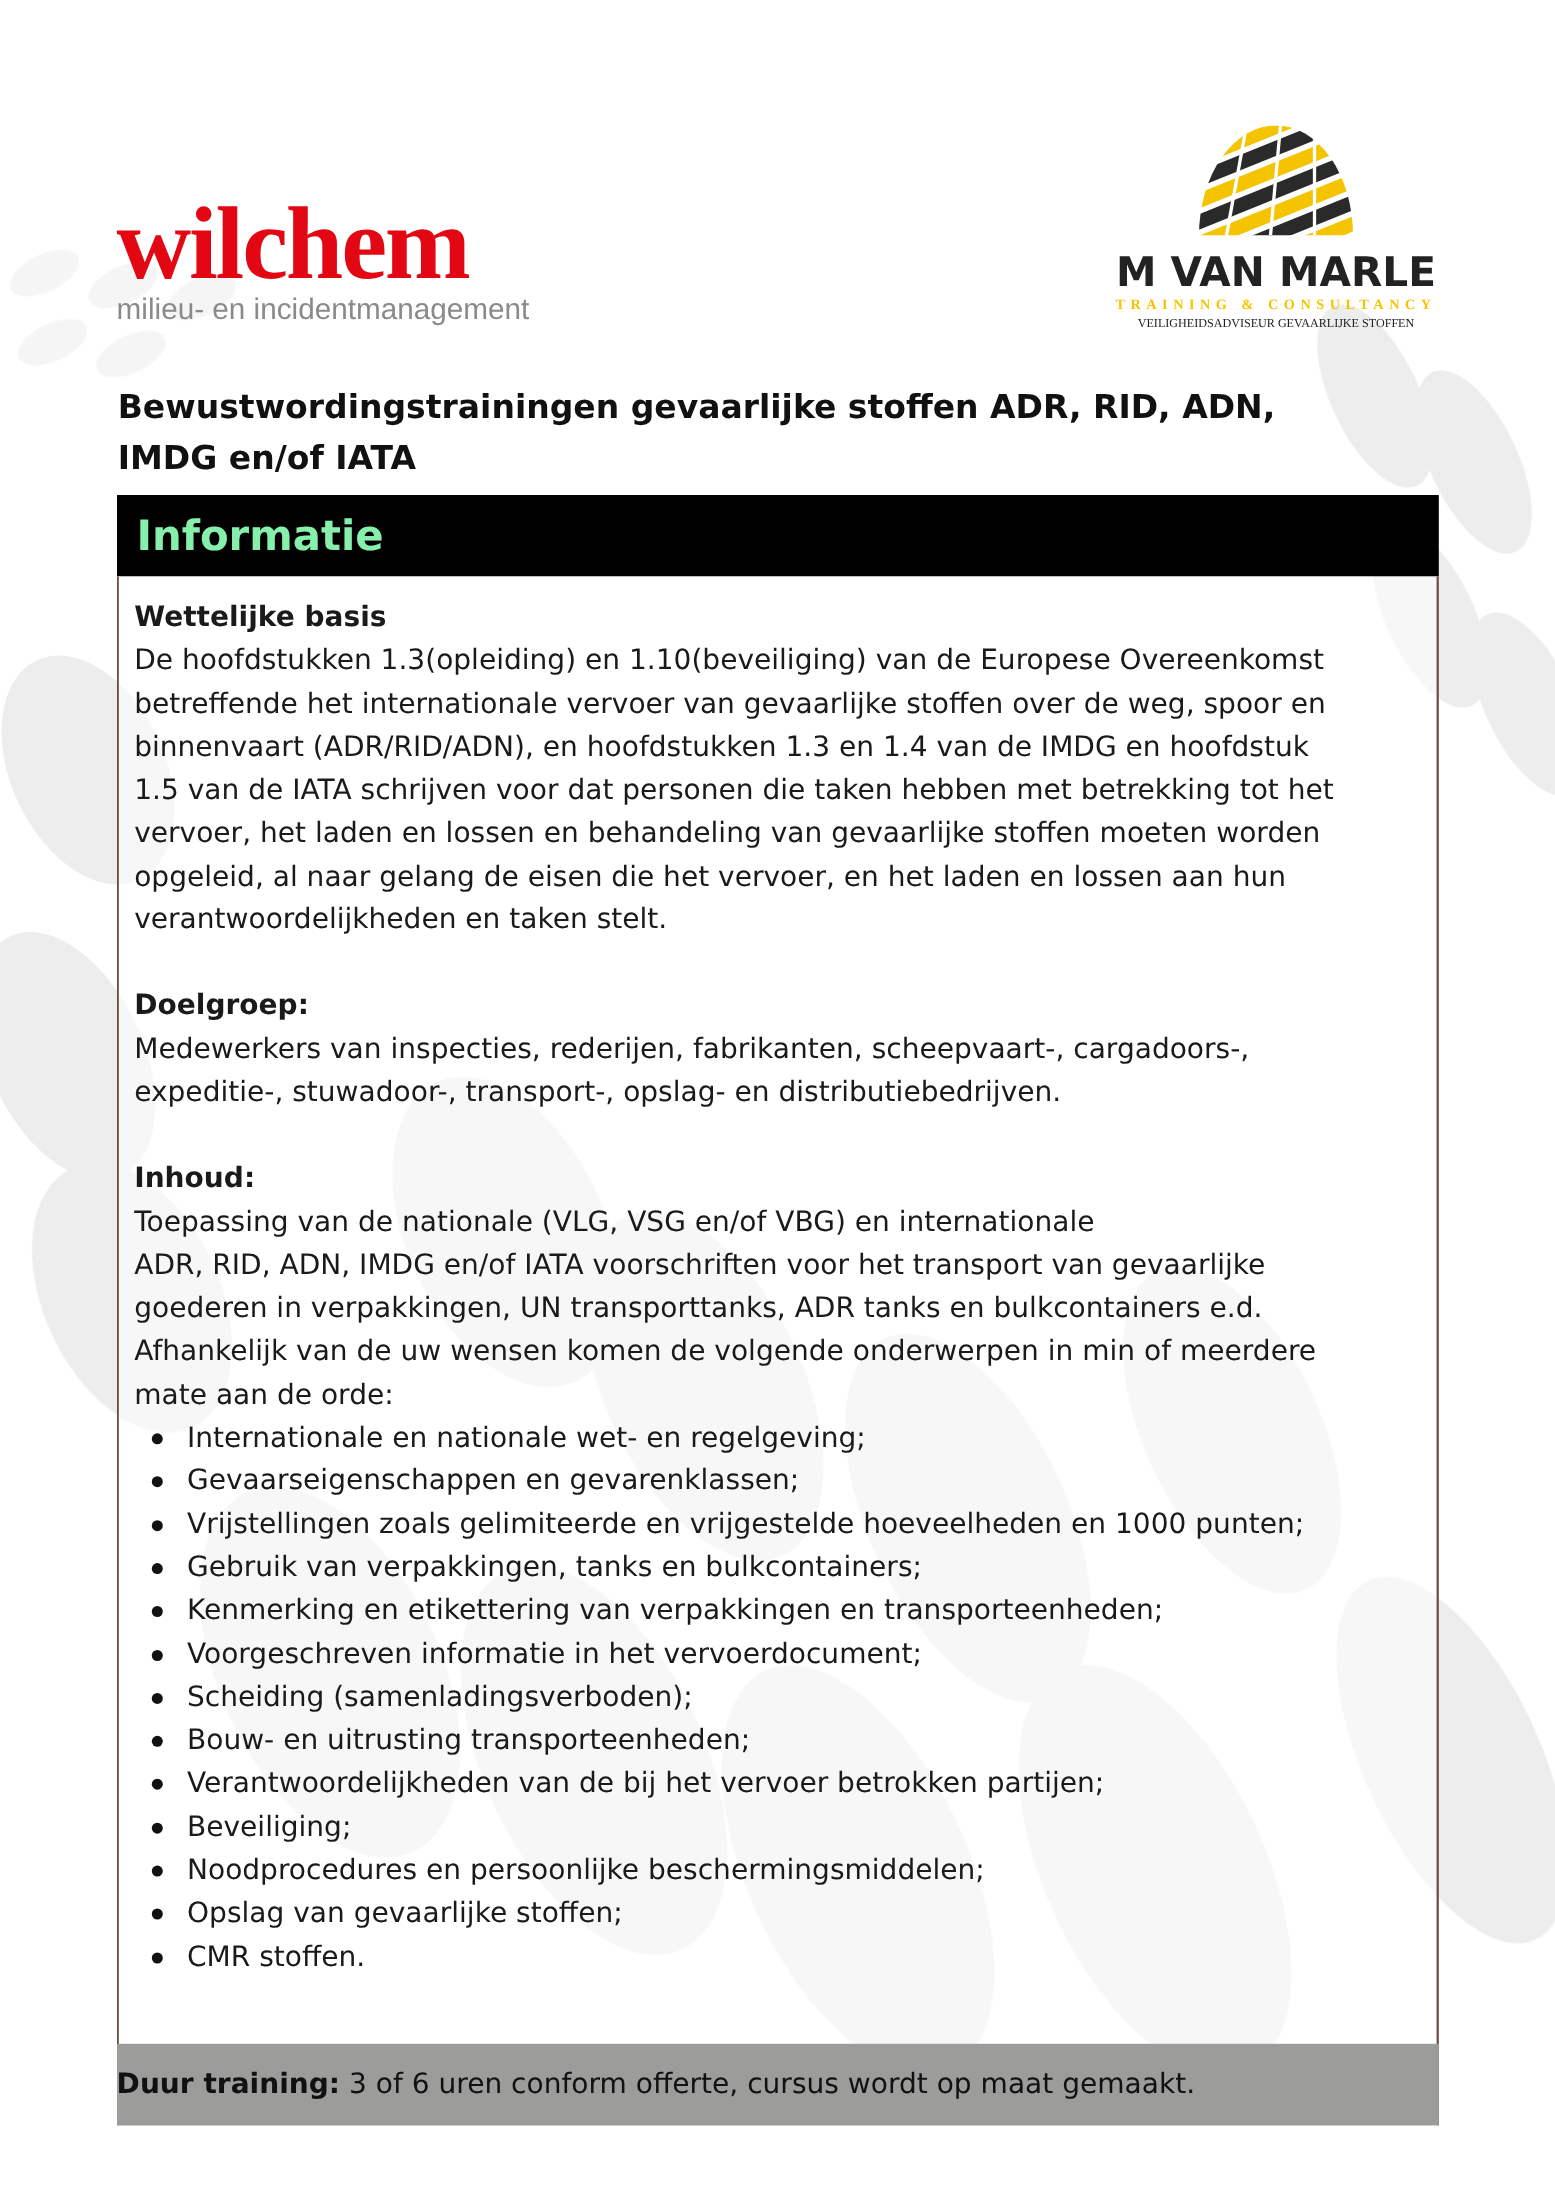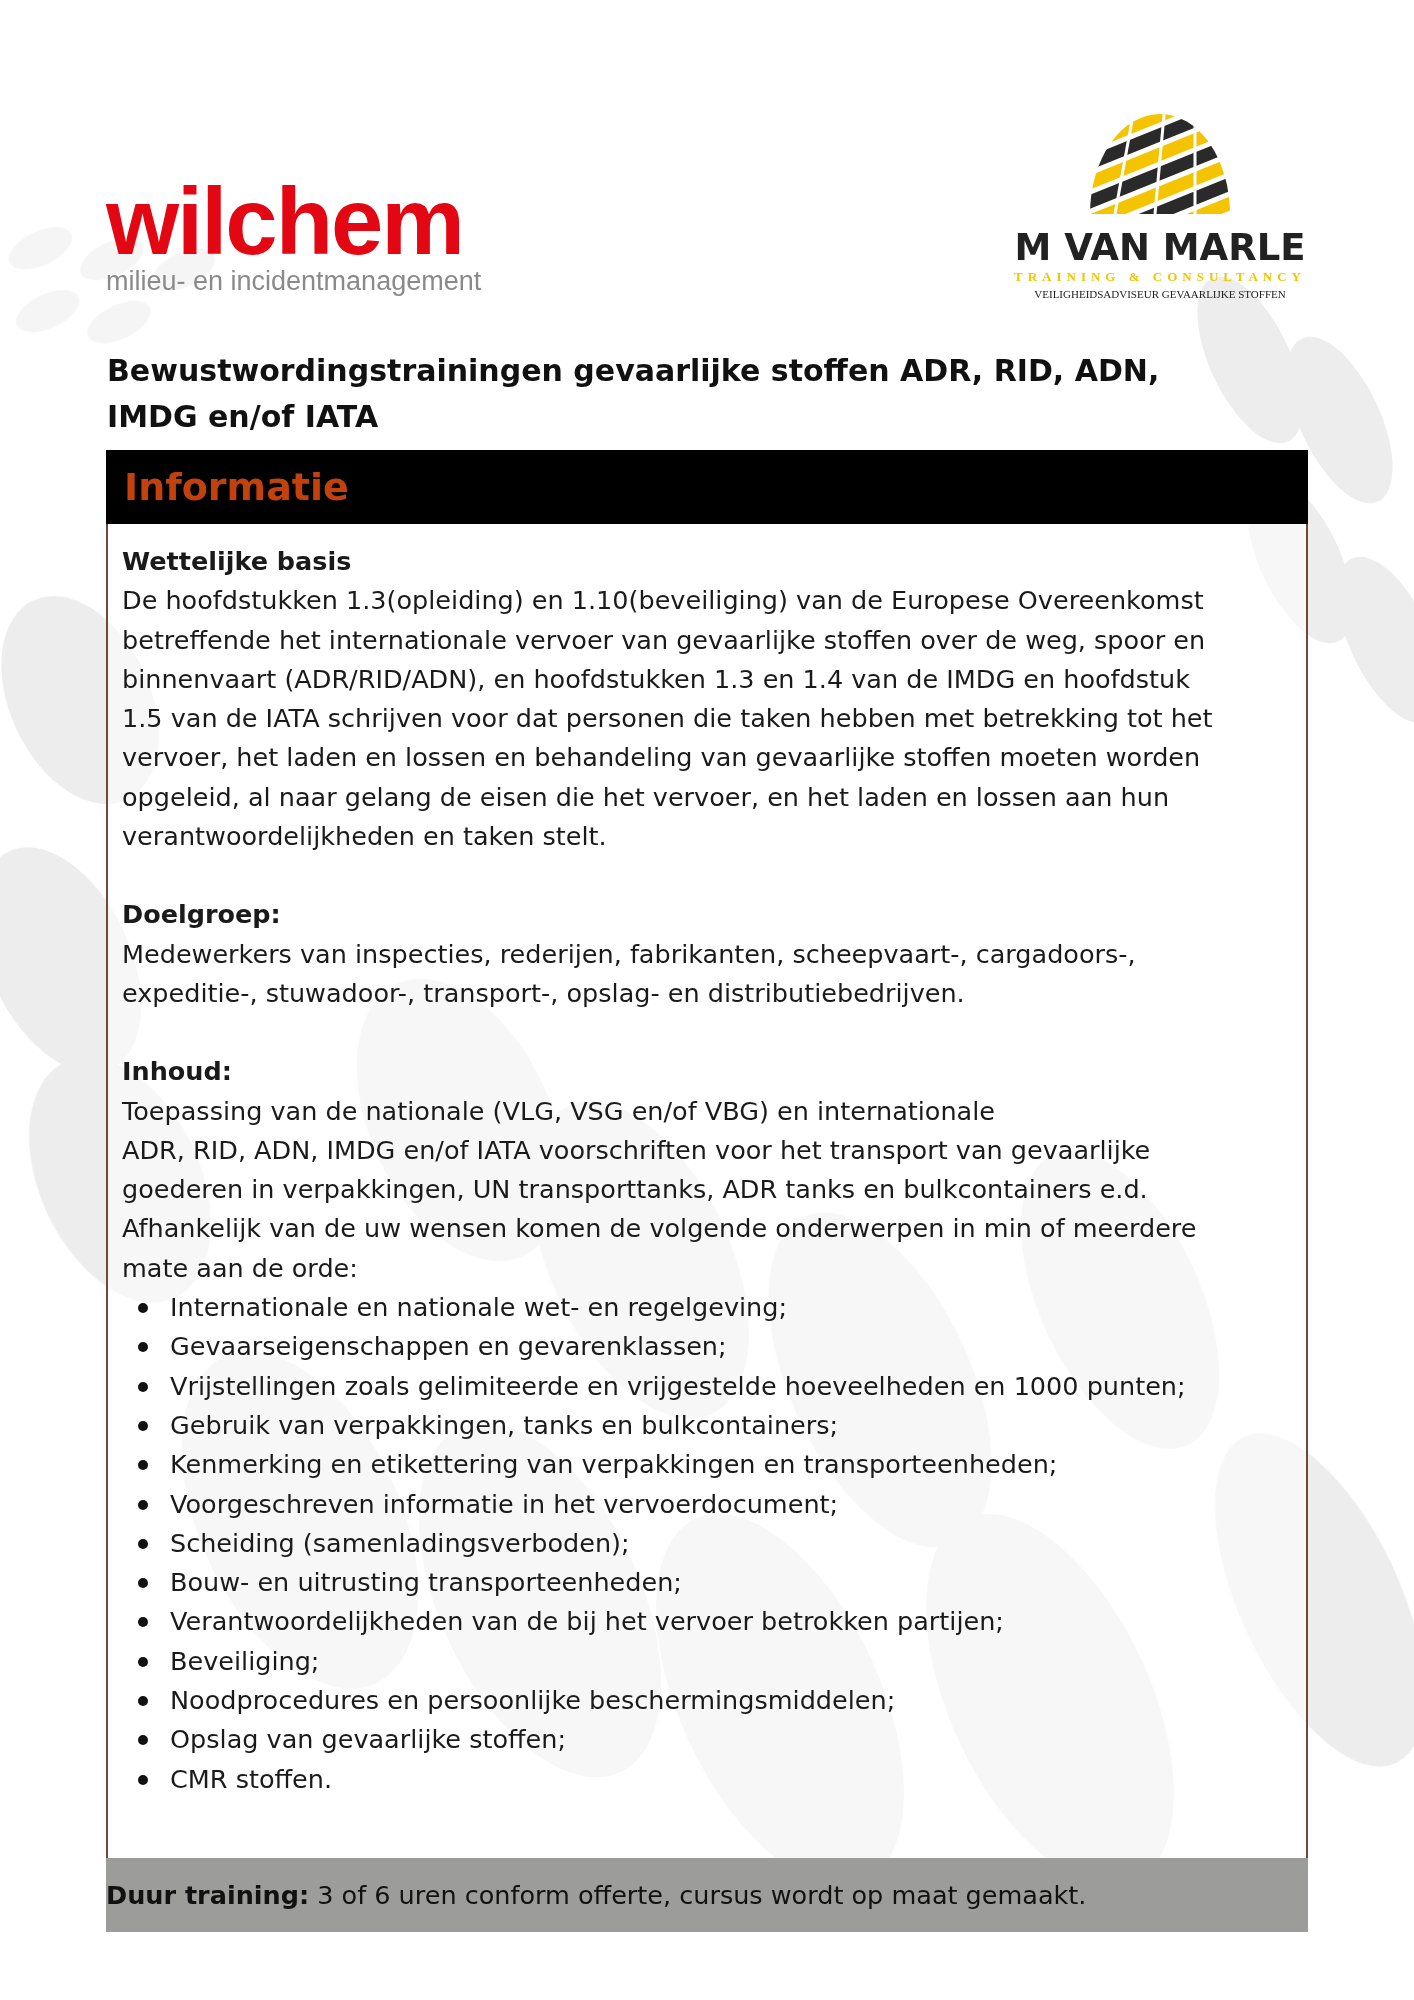--- a/index.html
+++ b/index.html
@@ -9,21 +9,21 @@
     font-family:"DejaVu Sans", sans-serif;
     color:#111;
   }
   .bg-dots { position:absolute; left:0; top:0; width:1414px; height:2000px; z-index:0; }
   .bg-dots ellipse { fill:#e9e9e9; }
   .layer { position:absolute; z-index:1; }
 
   
   .wilchem { left:106px; top:180px; }
   .wilchem-word {
-    font-family:Liberation Sans, sans-serif; font-weight:bold;
+    font-family:Liberation Serif, serif; font-weight:bold;
     font-size:94px; line-height:84px; color:#e30613; letter-spacing:-2px;
   }
   .wilchem-sub {
     font-family:"Liberation Sans", sans-serif; font-size:27px; color:#8a8a8a;
     margin-top:2px; letter-spacing:0px;
   }
 
   
   .marle { left:1000px; top:104px; width:320px; text-align:center; }
   .marle-globe { display:block; margin:0 auto; }
@@ -43,21 +43,21 @@
   
   .title {
     left:107px; top:348px; width:1150px;
     font-family:"DejaVu Sans", sans-serif; font-weight:bold; font-size:30px;
     line-height:46px; color:#111;
   }
 
   
   .info { left:106px; top:450px; width:1202px; }
   .info-header {
-    background:#000; color:#c2410c; height:74px; box-sizing:border-box;
+    background:#000; color:#86efac; height:74px; box-sizing:border-box;
     padding-left:18px; font-weight:bold; font-size:38px; line-height:74px;
   }
   .info-body {
     border:2px solid #6b4a3a; border-top:none;
     background:rgba(255,255,255,0.55);
     padding:18px 14px 64px 14px; height:1408px; box-sizing:border-box;
     font-size:25.5px; line-height:39.3px; color:#1a1a1a;
   }
   .sec-head { font-weight:bold; }
   .gap { height:39px; }

